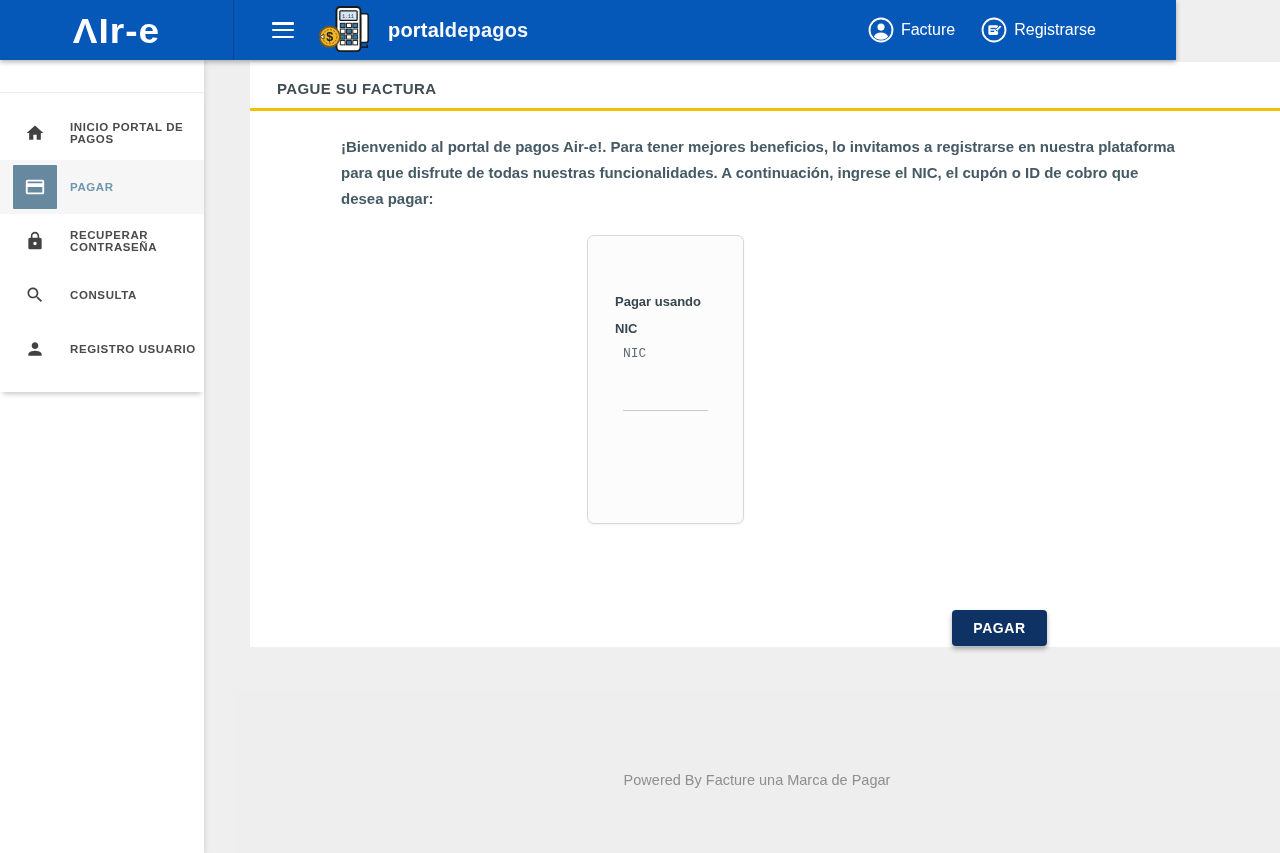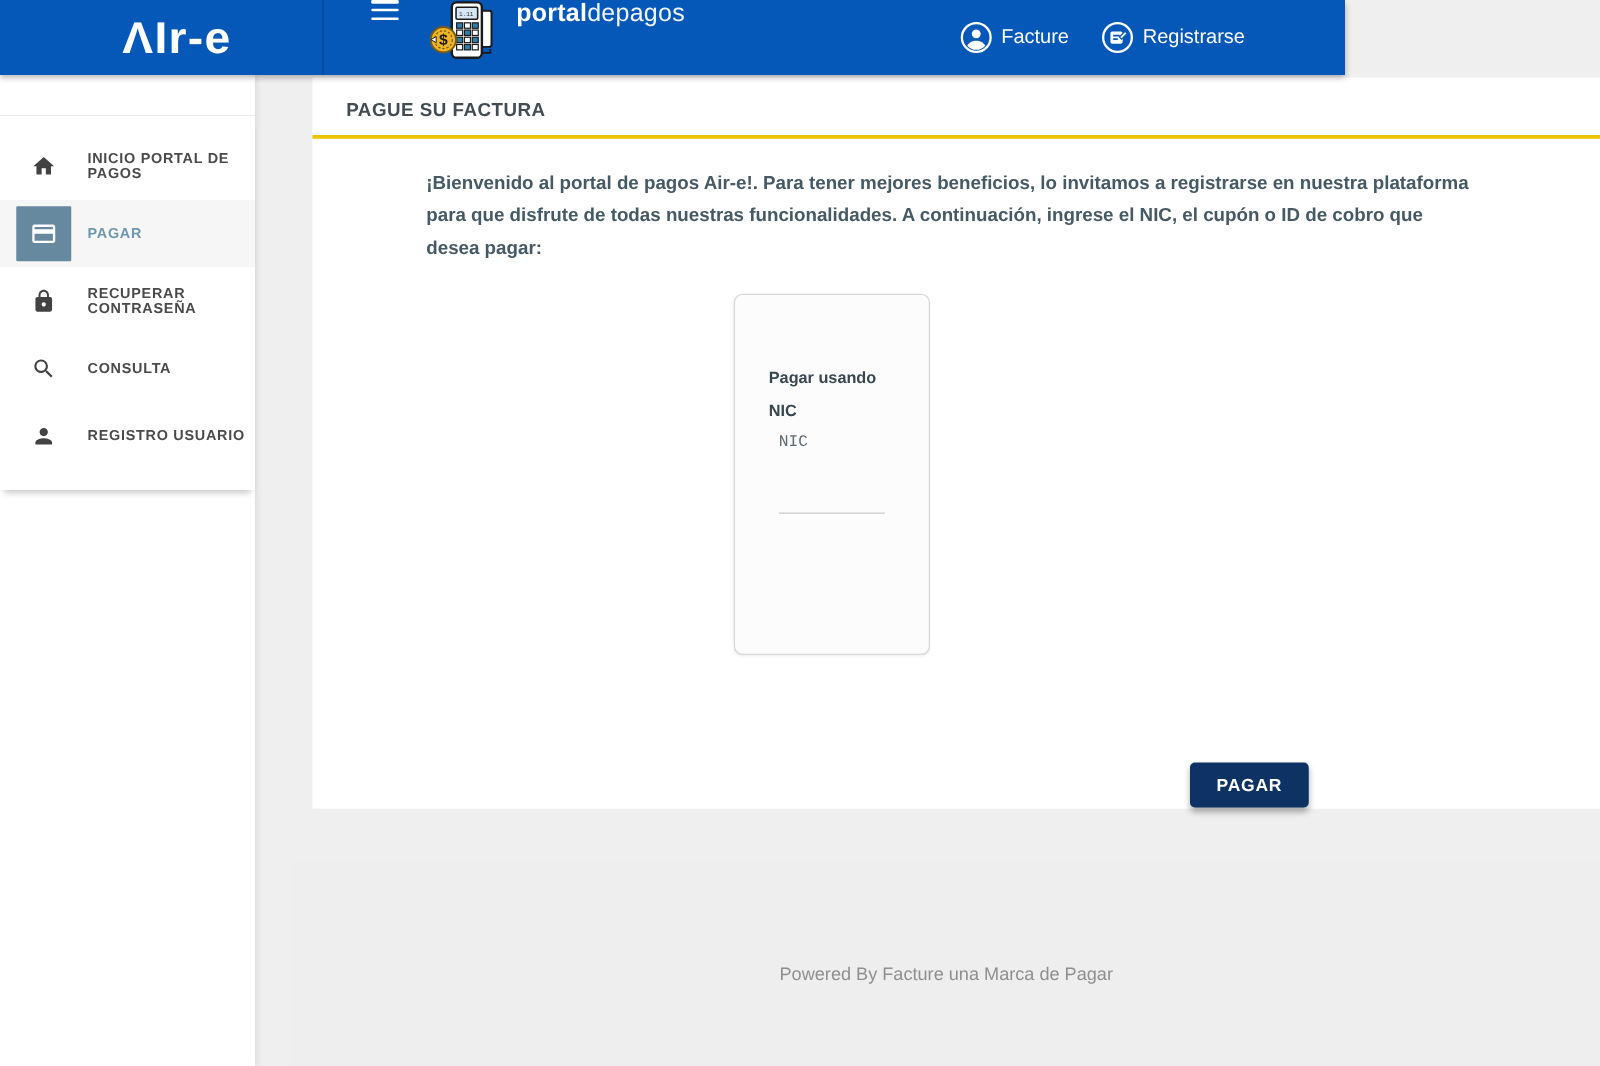--- a/index.html
+++ b/index.html
@@ -1,32 +1,32 @@
 <!DOCTYPE html>
 <html><head>
 <meta charset="utf-8">
 <style>
   * { margin:0; padding:0; box-sizing:border-box; }
   html,body { background:#e9e9e9; }
   body { font-family:"Liberation Sans", sans-serif; }
   .page { position:relative; width:1280px; height:853px; background:#efefef; overflow:hidden; margin:0 auto; }
 
   
-  .header { position:absolute; top:0; left:0; width:1076px; height:60px; background:#0557b8;
-            display:flex; z-index:20; box-shadow:0 2px 5px rgba(0,0,0,.30);padding-left:25px; }
+  .header { position:absolute; top:0; left:0; width:1176px; height:60px; background:#0557b8;
+            display:flex; align-items:center; z-index:20; box-shadow:0 2px 5px rgba(0,0,0,.30); }
   .brand-zone { width:234px; height:60px; display:flex; align-items:center; justify-content:center;
                 border-right:1px solid rgba(0,0,0,.18); flex:0 0 auto; }
   .brand { color:#fff; font-size:37px; font-weight:700; letter-spacing:1px; line-height:1; transform:scaleY(.96); }
   .hamburger { margin-left:38px; width:22px; height:16px; display:flex; flex-direction:column;
                justify-content:space-between; cursor:pointer; background:none; border:none; padding:0; }
   .hamburger span { display:block; height:2.5px; width:22px; background:#fff; border-radius:1px; }
   .portal-logo { margin-left:22px; width:64px; height:50px; flex:0 0 auto; }
   .app-title { color:#fff; font-size:20px; margin-left:8px; letter-spacing:.2px; }
   .app-title b { font-weight:700; }
-  .app-title span.lite { font-weight:400; opacity:.95; }
+  .app-title span.lite { font-weight:700; opacity:.95; }
   .header-spacer { flex:1; }
   .auth-btn { display:flex; align-items:center; gap:7px; background:none; border:none; cursor:pointer;
               color:#fff; font-size:16px; font-family:inherit; margin-right:26px; }
   .auth-btn:last-child { margin-right:80px; }
   .auth-btn svg { width:26px; height:26px; }
 
   
   .sidebar { position:absolute; top:60px; left:0; width:204px; height:793px; background:#fff;
              box-shadow:2px 0 4px rgba(0,0,0,.08); z-index:10; }
   .sidebar-top { height:33px; border-bottom:1px solid #ececec; }

